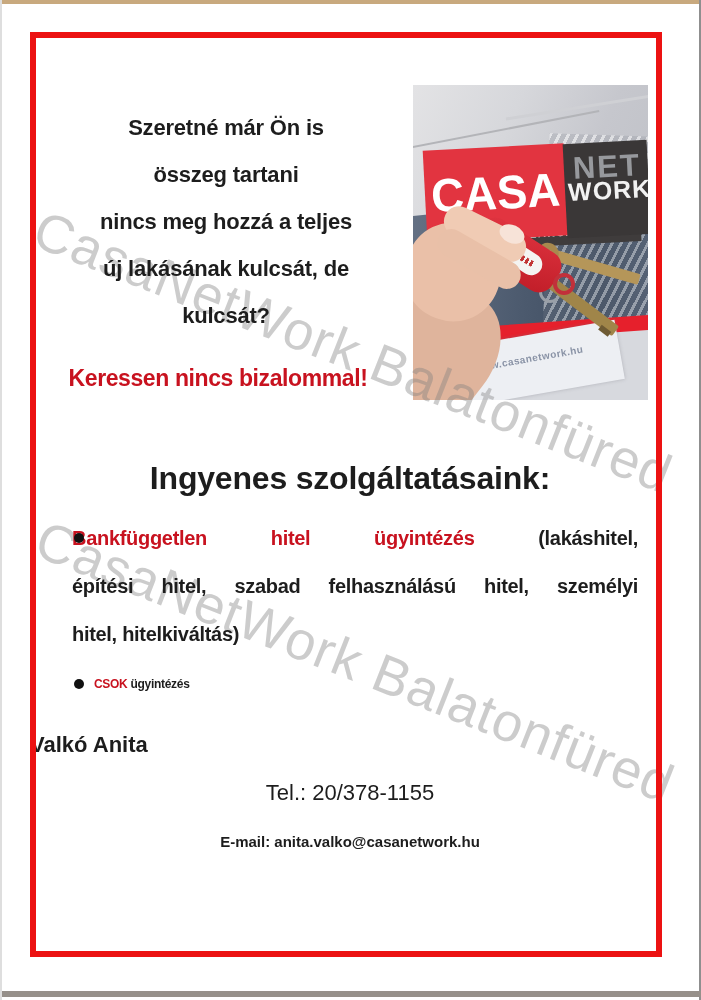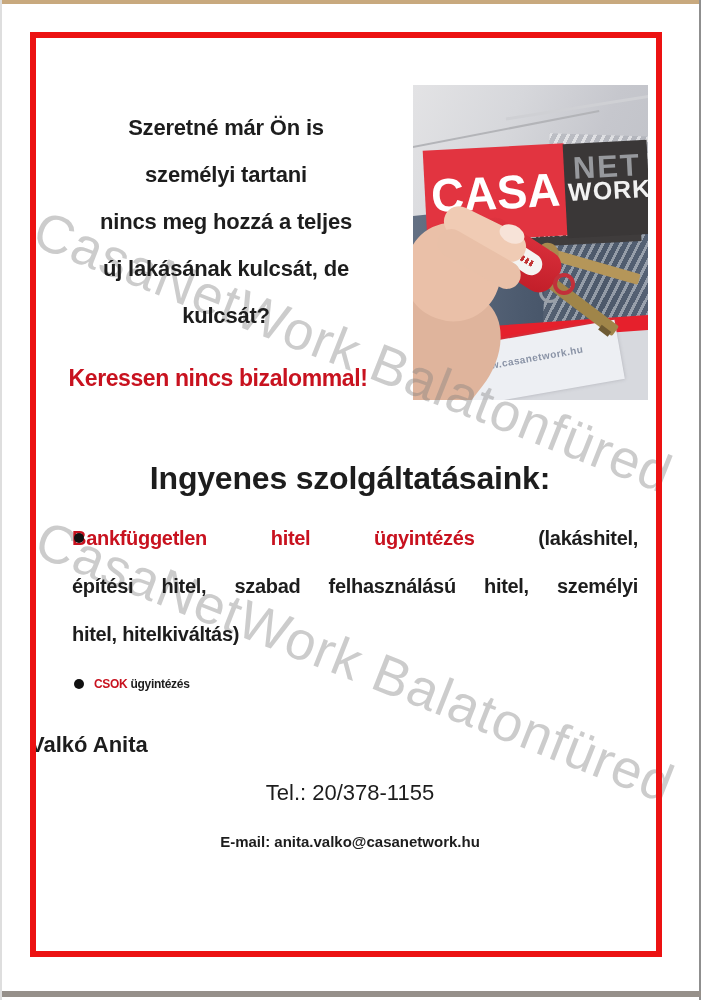--- a/index.html
+++ b/index.html
@@ -140,21 +140,21 @@
 <div class="frame-top"></div>
 <div class="frame-right"></div>
 <div class="frame-bottom"></div>
 <div class="frame-left"></div>
 
 <div class="watermark wm1">CasaNetWork Balatonfüred</div>
 <div class="watermark wm2">CasaNetWork Balatonfüred</div>
 
 <div class="intro">
   <div class="intro-line">Szeretné már Ön is</div>
-  <div class="intro-line">személyi tartani</div>
+  <div class="intro-line">összeg tartani</div>
   <div class="intro-line">nincs meg hozzá a teljes</div>
   <div class="intro-line">új lakásának kulcsát, de</div>
   <div class="intro-line">kulcsát?</div>
 </div>
 
 <div class="cta">Keressen nincs bizalommal!</div>
 
 <div class="photo">
   <div class="seam1"></div>
   <div class="seam2"></div>

